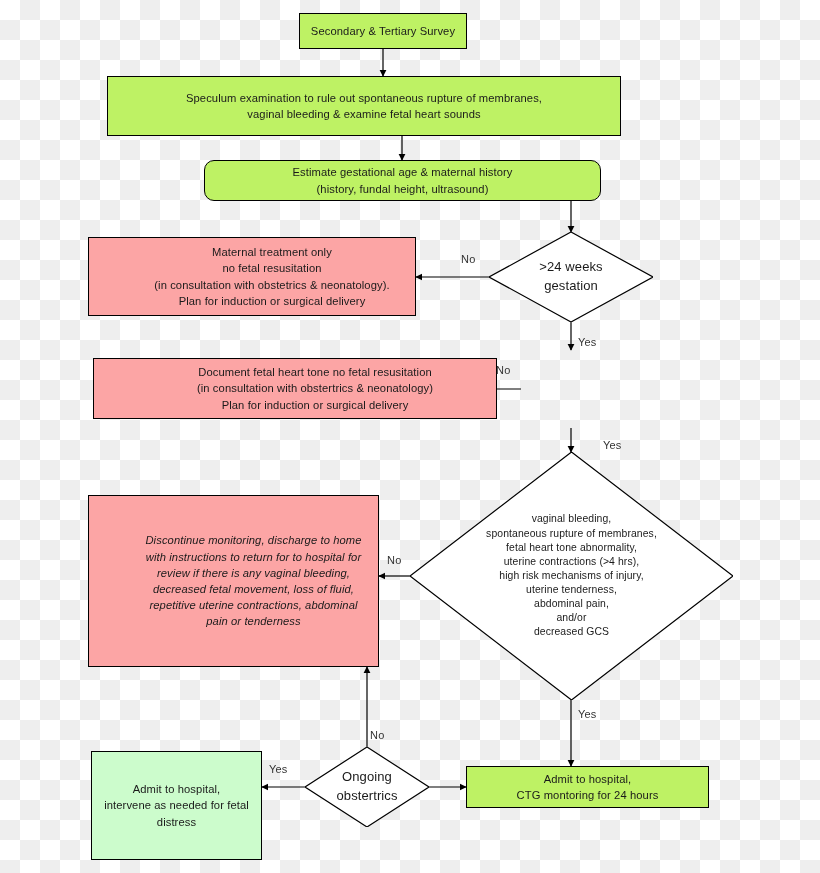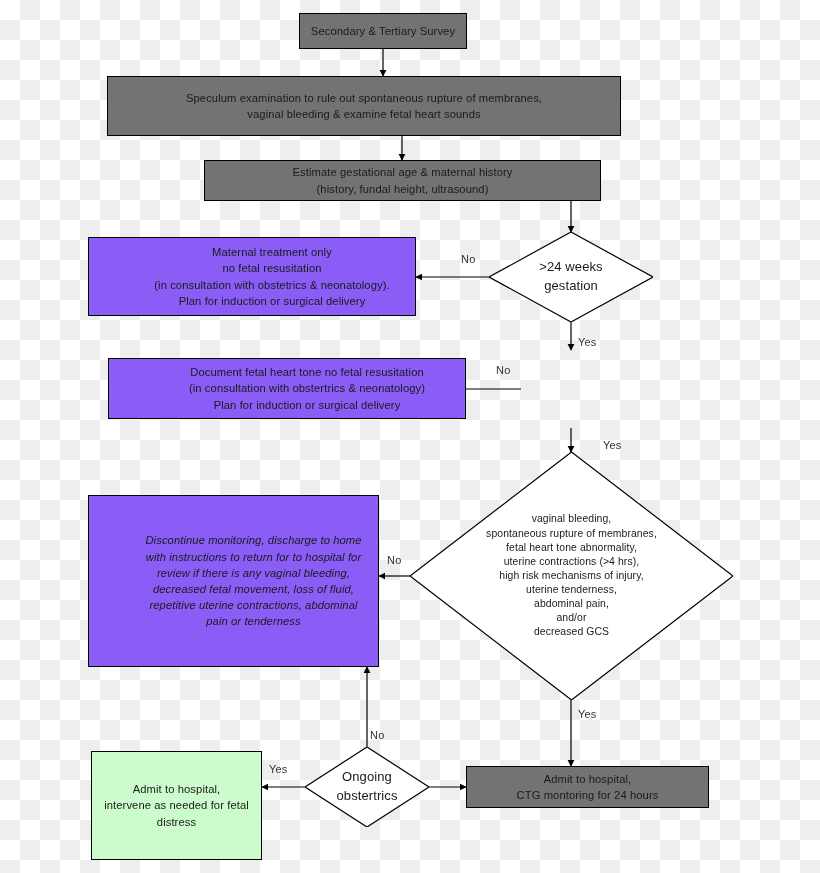--- a/index.html
+++ b/index.html
@@ -36,34 +36,34 @@
   .node {
     position: absolute;
     box-sizing: border-box;
     display: flex;
     align-items: center;
     justify-content: center;
     text-align: center;
   }
   .box {
     border: 1px solid #000000;
-    background: #737373;
+    background: #bef264;
   }
   .box .txt {
     display: block;
     width: 100%;
     padding: 0 6px;
     box-sizing: border-box;
     font-size: 11.2px;
     line-height: 1.45;
     color: #1a1a1a;
     letter-spacing: 0.1px;
     white-space: pre-line;
   }
-  .box.green  { background: #8b5cf6; padding-left: 40px; }
+  .box.green  { background: #fca5a5; padding-left: 40px; }
   .box.green2 { background: #ccfccc; }
 
   
   .diamond {
     position: absolute;
   }
   .diamond svg {
     position: absolute;
     left: 0; top: 0;
     width: 100%;
@@ -142,42 +142,42 @@
 
   <div class="node box" style="left:299px; top:13px; width:168px; height:36px;">
     <span class="txt">Secondary &amp; Tertiary Survey</span>
   </div>
 
   <div class="node box" style="left:107px; top:76px; width:514px; height:60px;">
     <span class="txt">Speculum examination to rule out spontaneous rupture of membranes,
 vaginal bleeding &amp; examine fetal heart sounds</span>
   </div>
 
-  <div class="node box" style="left:204px; top:160px; width:397px; height:41px;">
+  <div class="node box" style="left:204px; top:160px; width:397px; height:41px;border-radius:10px;">
     <span class="txt">Estimate gestational age &amp; maternal history
 (history, fundal height, ultrasound)</span>
   </div>
 
   <div class="diamond" style="left:489px; top:232px; width:164px; height:90px;">
     <svg viewBox="0 0 164 90" preserveAspectRatio="none">
       <polygon points="82,0 164,45 82,90 0,45" fill="#ffffff" stroke="#000000" stroke-width="1.2" vector-effect="non-scaling-stroke"></polygon>
     </svg>
     <div class="dtxt">&gt;24 weeks
 gestation</div>
   </div>
 
   <div class="node box green" style="left:88px; top:237px; width:328px; height:79px;">
     <span class="txt">Maternal treatment only
 no fetal resusitation
 (in consultation with obstetrics  &amp; neonatology).
 Plan for induction or surgical delivery</span>
   </div>
 
 
-  <div class="node box green" style="left:108px; top:358px; width:358px; height:61px;">
+  <div class="node box green" style="left:93px; top:358px; width:404px; height:61px;">
     <span class="txt">Document fetal heart tone no fetal resusitation
 (in consultation with obstertrics &amp; neonatology)
 Plan for induction or surgical delivery</span>
   </div>
 
   <div class="diamond" style="left:410px; top:452px; width:323px; height:248px;">
     <svg viewBox="0 0 323 248" preserveAspectRatio="none">
       <polygon points="161.5,0 323,124 161.5,248 0,124" fill="#ffffff" stroke="#000000" stroke-width="1.2" vector-effect="non-scaling-stroke"></polygon>
     </svg>
     <div class="dtxt bigsigns">

